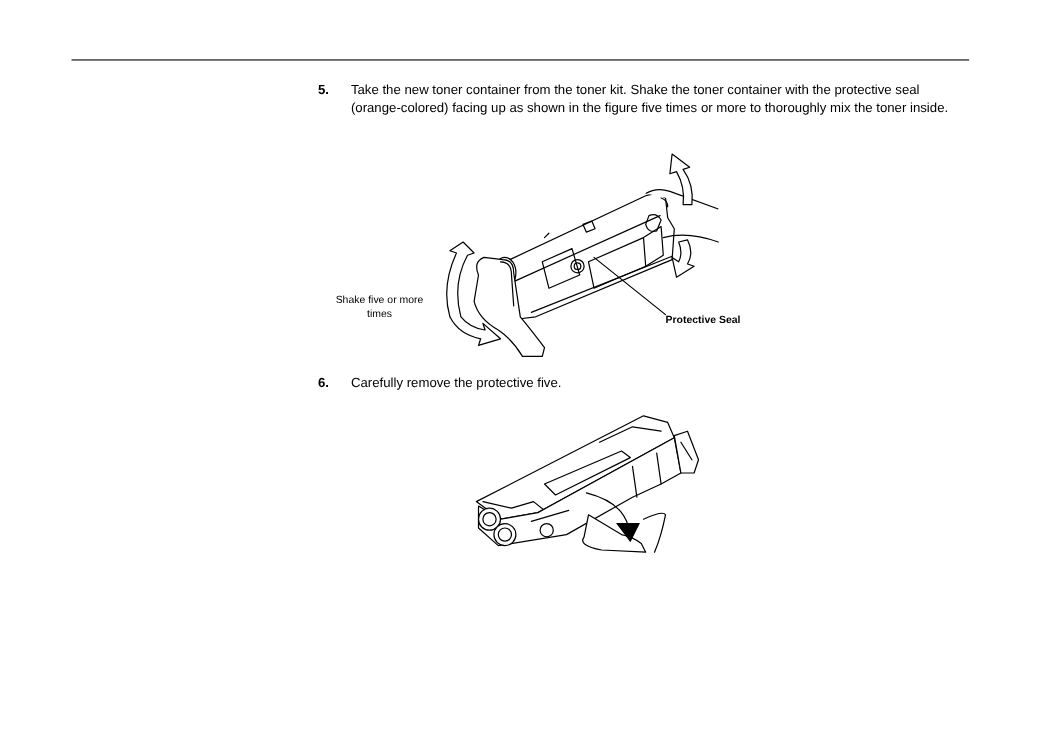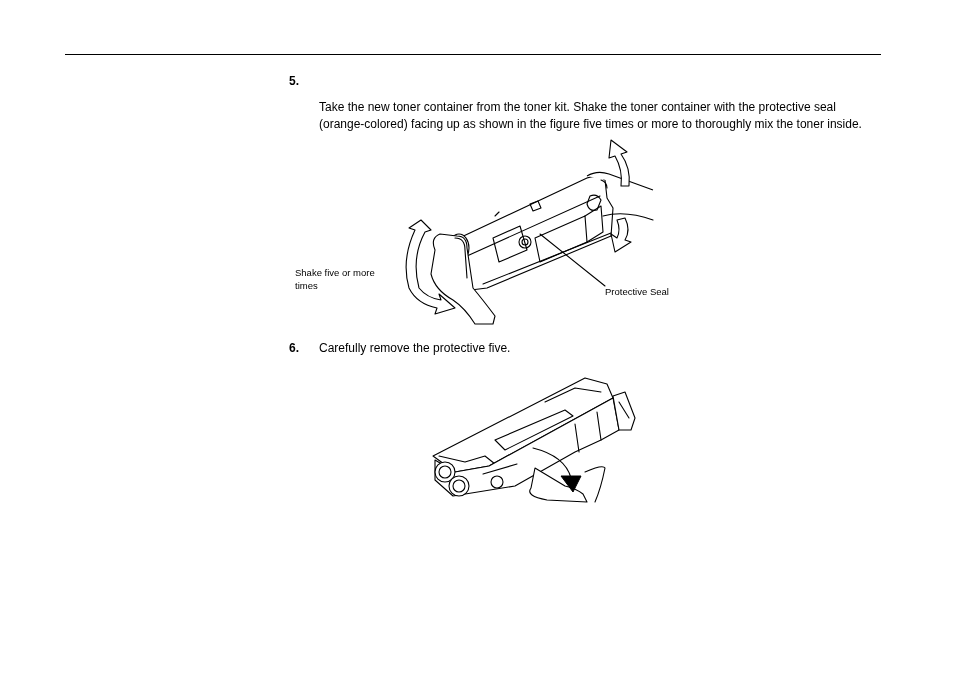--- a/index.html
+++ b/index.html
@@ -4,28 +4,28 @@
   <style>
     html, body { margin: 0; padding: 0; background: #ffffff; }
     body { width: 954px; height: 676px; position: relative; overflow: hidden;
            font-family: "Liberation Sans", sans-serif; color: #000; }
     .rule { position: absolute; left: 65px; top: 54px; width: 816px; height: 0;
             border-top: 1.4px solid #000; }
     .step { position: absolute; left: 289px; font-size: 12px; line-height: 16.5px; }
     .step .num { position: absolute; left: 0; top: 0; font-weight: bold; }
     .step .txt { position: absolute; left: 30px; top: 0; }
     #step5 { top: 73px; width: 580px; }
-    #step5 .txt { width: 550px; margin-top: 26px; }
+    #step5 .txt { width: 550px; }
     #step6 { top: 340px; width: 400px; }
     .fig { position: absolute; }
     #fig1 { left: 375px; top: 138px; width: 280px; height: 188px; }
     #fig2 { left: 425px; top: 368px; width: 215px; height: 142px; }
-    .callout { position: absolute; font-size: 9.5px; line-height: 13px; }
+    .callout { position: absolute; font-size: 9.5px; line-height: 13px; text-align: center; }
     #callout-shake { left: 295px; top: 266px; width: 100px; }
-    #callout-seal { left: 605px; top: 285px; white-space: nowrap; }
+    #callout-seal { left: 605px; top: 285px; white-space: nowrap; font-weight: bold; }
     svg { overflow: visible; }
     svg .ln { fill: none; stroke: #000; stroke-width: 1.1; stroke-linejoin: round; stroke-linecap: round; }
     svg .fl { fill: #fff; stroke: #000; stroke-width: 1.1; stroke-linejoin: round; }
     svg .blk { fill: #000; stroke: #000; stroke-width: 1; }
   </style>
 </head>
 <body>
 
 <div class="rule"></div>
 

